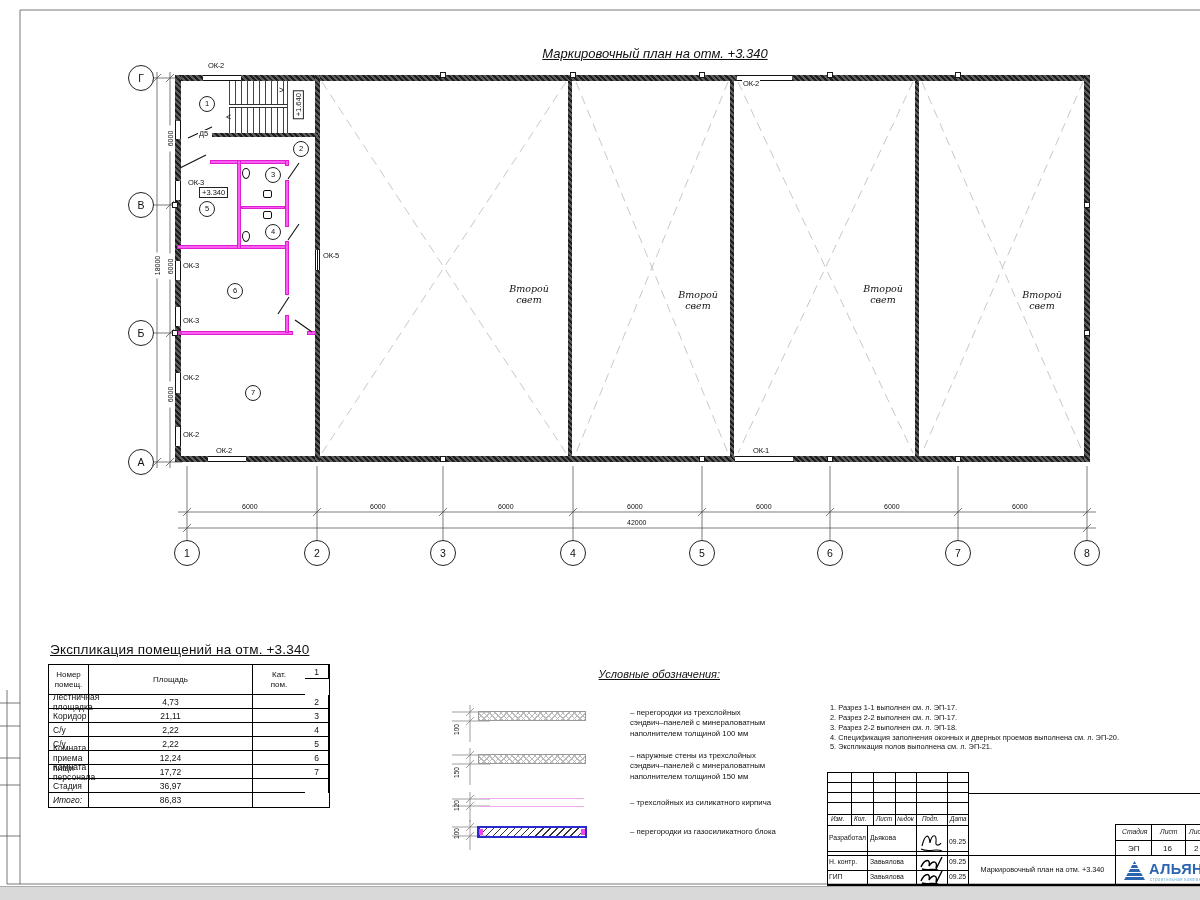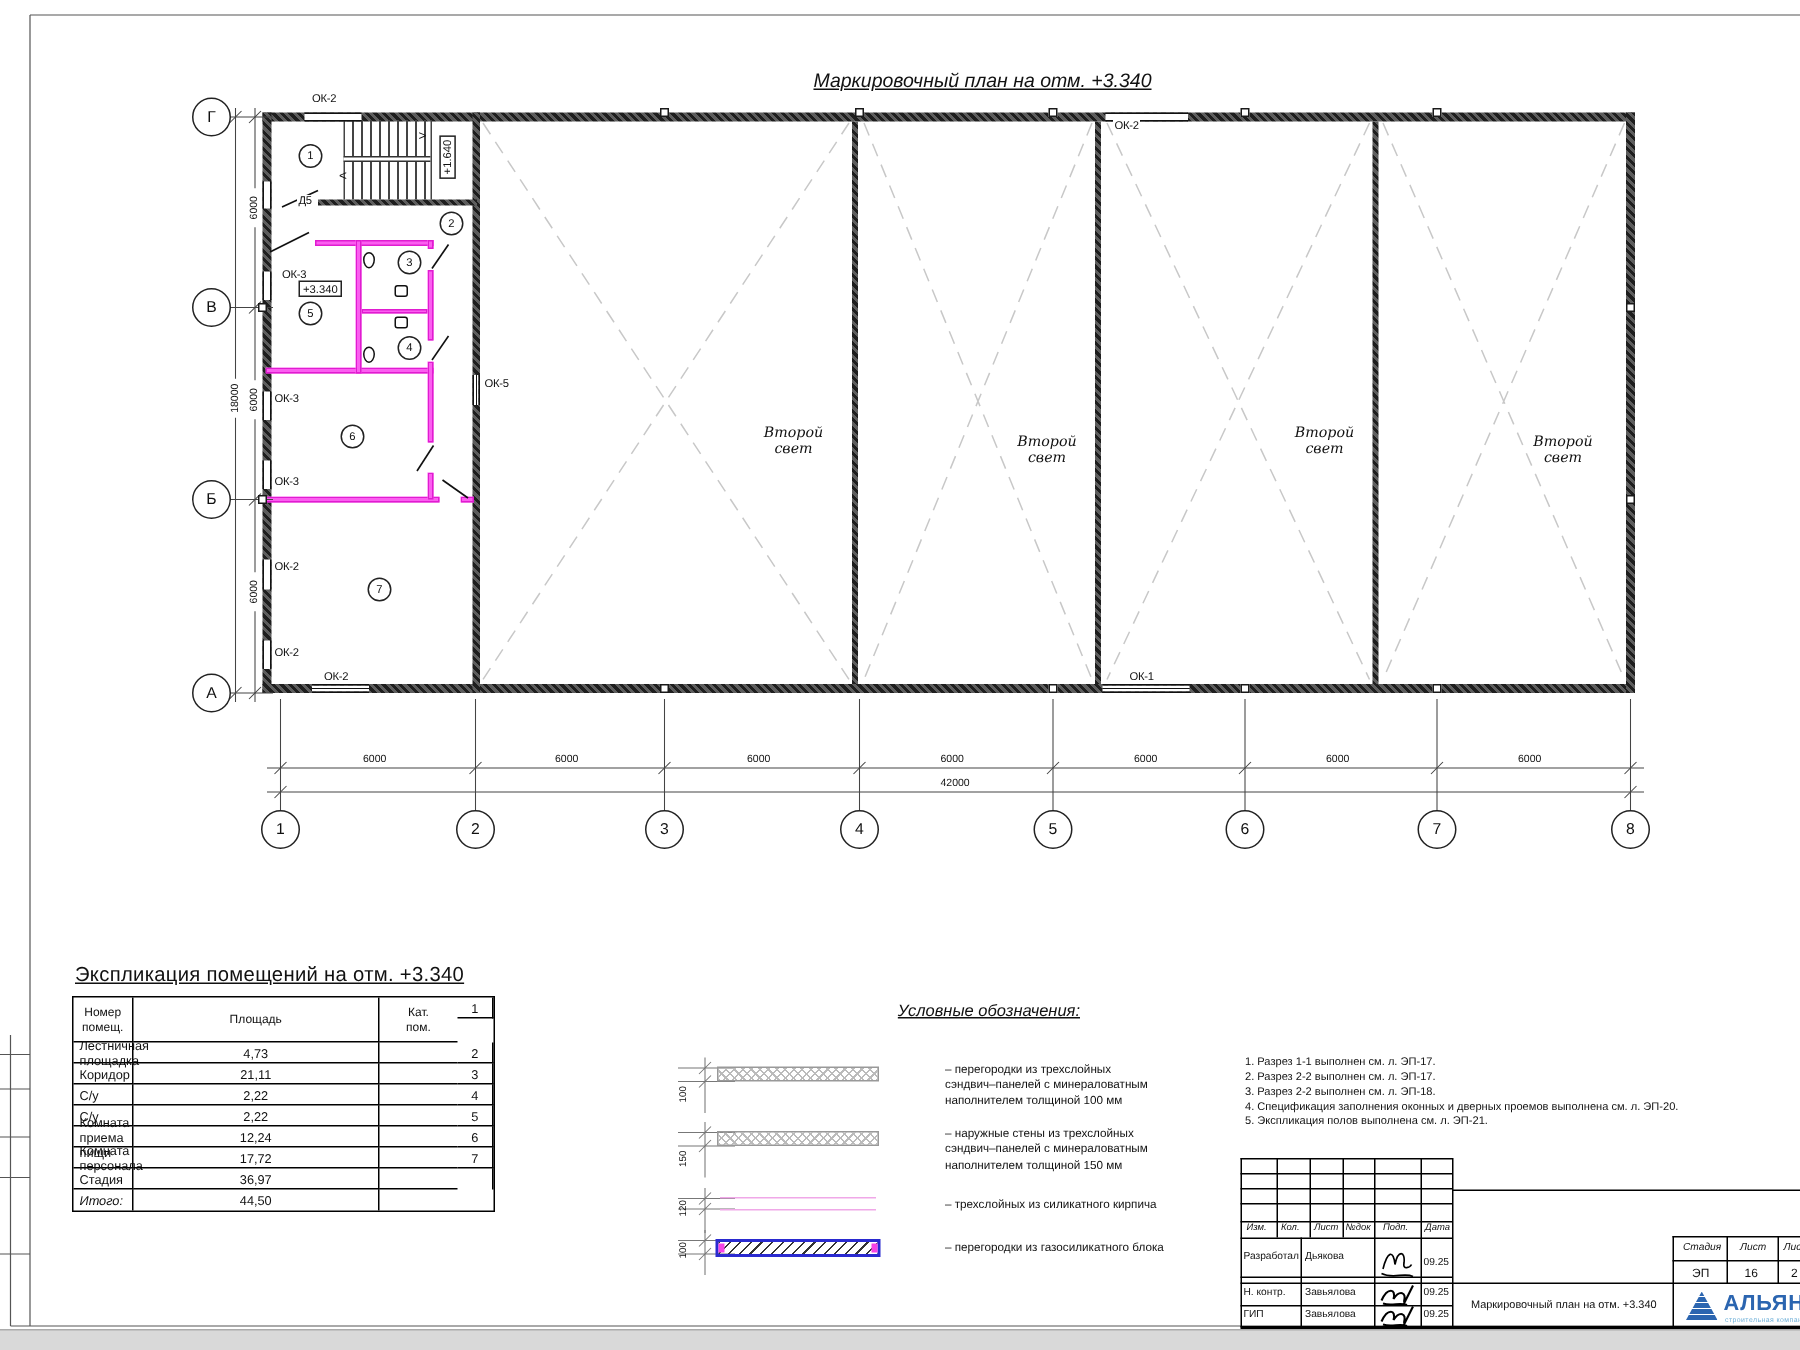--- a/index.html
+++ b/index.html
@@ -254,21 +254,21 @@
     <div class="tc">17,72</div>
     <div class="tc lastc"></div>
 
     <div class="tc">7</div>
     <div class="tc name">Стадия</div>
     <div class="tc">36,97</div>
     <div class="tc lastc"></div>
 
     <div class="tc lastr"></div>
     <div class="tc tot lastr">Итого:</div>
-    <div class="tc lastr">44,50</div>
+    <div class="tc lastr">86,83</div>
     <div class="tc lastc lastr"></div>
   </div>
 
   <div id="ltitle">Условные обозначения:</div>
   <div class="lbar hatch" style="left:478px;top:711px;width:108px;height:10px;"></div>
   <div class="ldesc" style="top:708px;">– перегородки из трехслойных
 сэндвич–панелей с минераловатным
 наполнителем толщиной 100 мм</div>
   <div class="ldim" style="left:446px;top:726px;">100</div>
 

